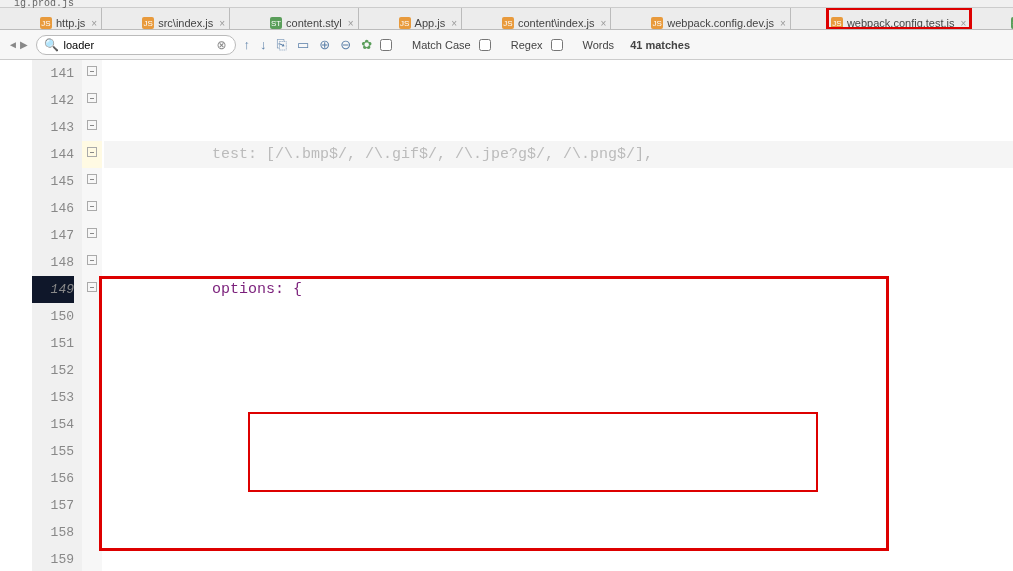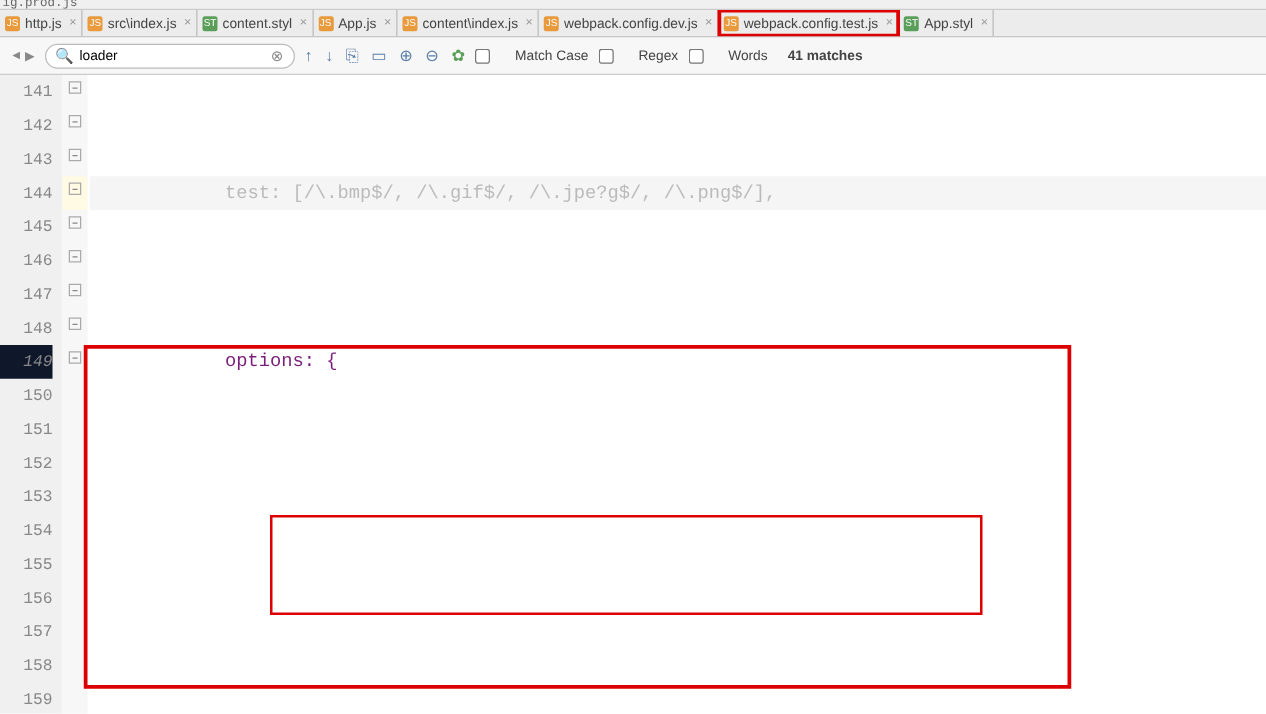--- a/index.html
+++ b/index.html
@@ -1,41 +1,41 @@
 <!DOCTYPE html>
 <html><head>
   <meta charset="utf-8">
   <style>
     * { margin: 0; padding: 0; box-sizing: border-box; }
     body { font-family: "Consolas", "Courier New", monospace; font-size: 14px; background: #fff; overflow: hidden; }
     
-    .top-bar { display: flex; height: 8px; background: #f0f0f0; border-bottom: 1px solid #ccc; padding-left: 2px; font-size: 10px; align-items: center; color: #666; }
+    .top-bar { display: flex; height: 8px; background: #f0f0f0; border-bottom: 1px solid #ccc; padding-left: 14px; font-size: 10px; align-items: center; color: #666; }
     
     .tabs { display: flex; background: #ececec; border-bottom: 1px solid #bbb; height: 22px; overflow: hidden; font-family: Arial, sans-serif; }
-    .tab { display: flex; align-items: center; padding: 0 4px; border-right: 1px solid #bbb; font-size: 11px; color: #444; gap: 4px; white-space: nowrap; cursor: pointer; }
+    .tab { display: flex; align-items: flex-end; padding: 0 4px; border-right: 1px solid #bbb; font-size: 11px; color: #444; gap: 4px; white-space: nowrap; cursor: pointer; margin-left: 36px; }
     .tab.highlighted { outline: 3px solid #d00; outline-offset: -2px; }
     .tab-icon { width: 12px; height: 12px; display: inline-flex; align-items: center; justify-content: center; font-size: 8px; color: #fff; border-radius: 2px; }
     .icon-js { background: #e89a3c; }
     .icon-styl { background: #5a9e5a; }
     .tab-close { color: #999; font-size: 10px; margin-left: 2px; cursor: pointer; }
     
     .search-bar { display: flex; align-items: center; height: 30px; background: #f7f7f7; border-bottom: 1px solid #ccc; padding: 0 8px; gap: 8px; font-family: Arial, sans-serif; }
     .nav-arrows { display: flex; gap: 2px; }
     .nav-arrow { color: #888; cursor: pointer; font-size: 10px; }
     .search-box { display: flex; align-items: center; border: 1px solid #bbb; border-radius: 12px; background: #fff; padding: 1px 8px; width: 200px; height: 20px; }
     .search-icon { color: #888; font-size: 12px; margin-right: 4px; }
     .search-input { border: none; outline: none; flex: 1; font-size: 11px; font-family: Arial; }
     .search-clear { color: #888; cursor: pointer; font-size: 12px; }
     .toolbar-icons { display: flex; gap: 10px; align-items: center; color: #5a7fa8; font-size: 13px; }
     .toolbar-icon { cursor: pointer; }
     .check-label { display: flex; align-items: center; gap: 20px; font-size: 11px; color: #444; cursor: pointer; }
     .check-label input { width: 12px; height: 12px; }
     .matches { font-size: 11px; color: #444; font-weight: bold; margin-left: 8px; }
     
-    .editor { display: flex; height: calc(100vh - 60px); position: relative; background: #fff; }
+    .editor { display: flex; height: calc(100vh - 60px); position: relative; background: #fff; margin-left: 32px; }
     .gutter { width: 50px; background: #f0f0f0; text-align: right; padding-right: 8px; color: #888; font-size: 13px; line-height: 27px; user-select: none; }
     .fold-gutter { width: 20px; background: #f7f7f7; line-height: 27px; text-align: center; color: #888; font-size: 10px; }
     .fold-marker { display: inline-block; width: 10px; height: 10px; border: 1px solid #aaa; position: relative; }
     .fold-marker::after { content: ''; position: absolute; left: 2px; top: 4px; width: 4px; height: 1px; background: #888; }
     .code { flex: 1; line-height: 27px; font-size: 15px; padding-left: 2px; white-space: pre; position: relative; }
     
     .line { height: 27px; }
     .line.top-dim { background: #f5f5f5; }
     
     .kw { color: #7a1e7a; }

